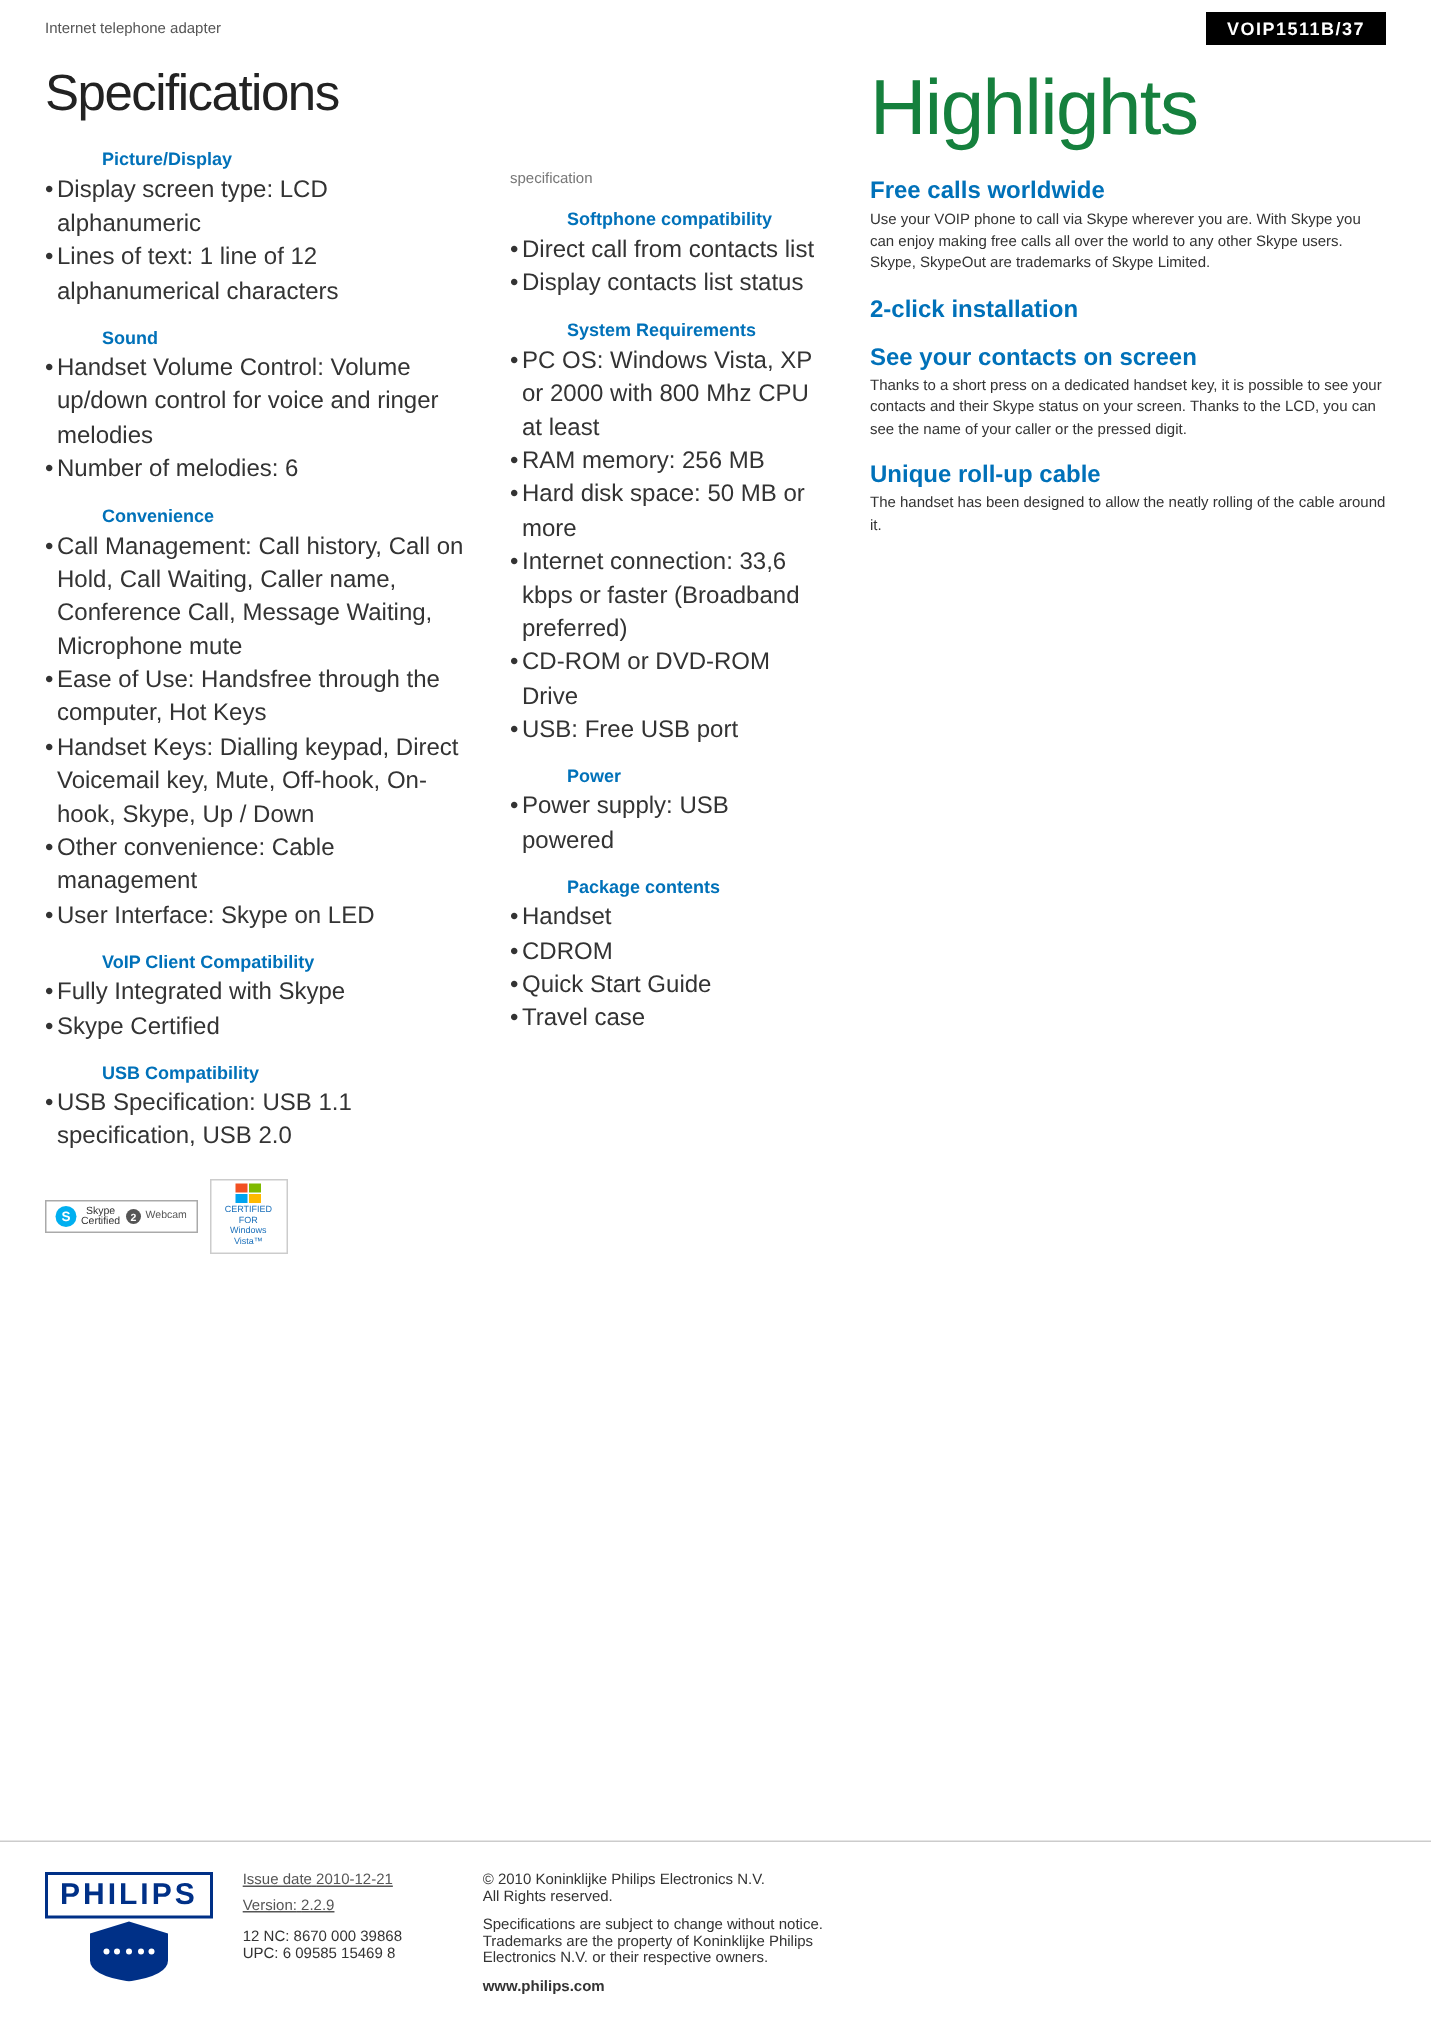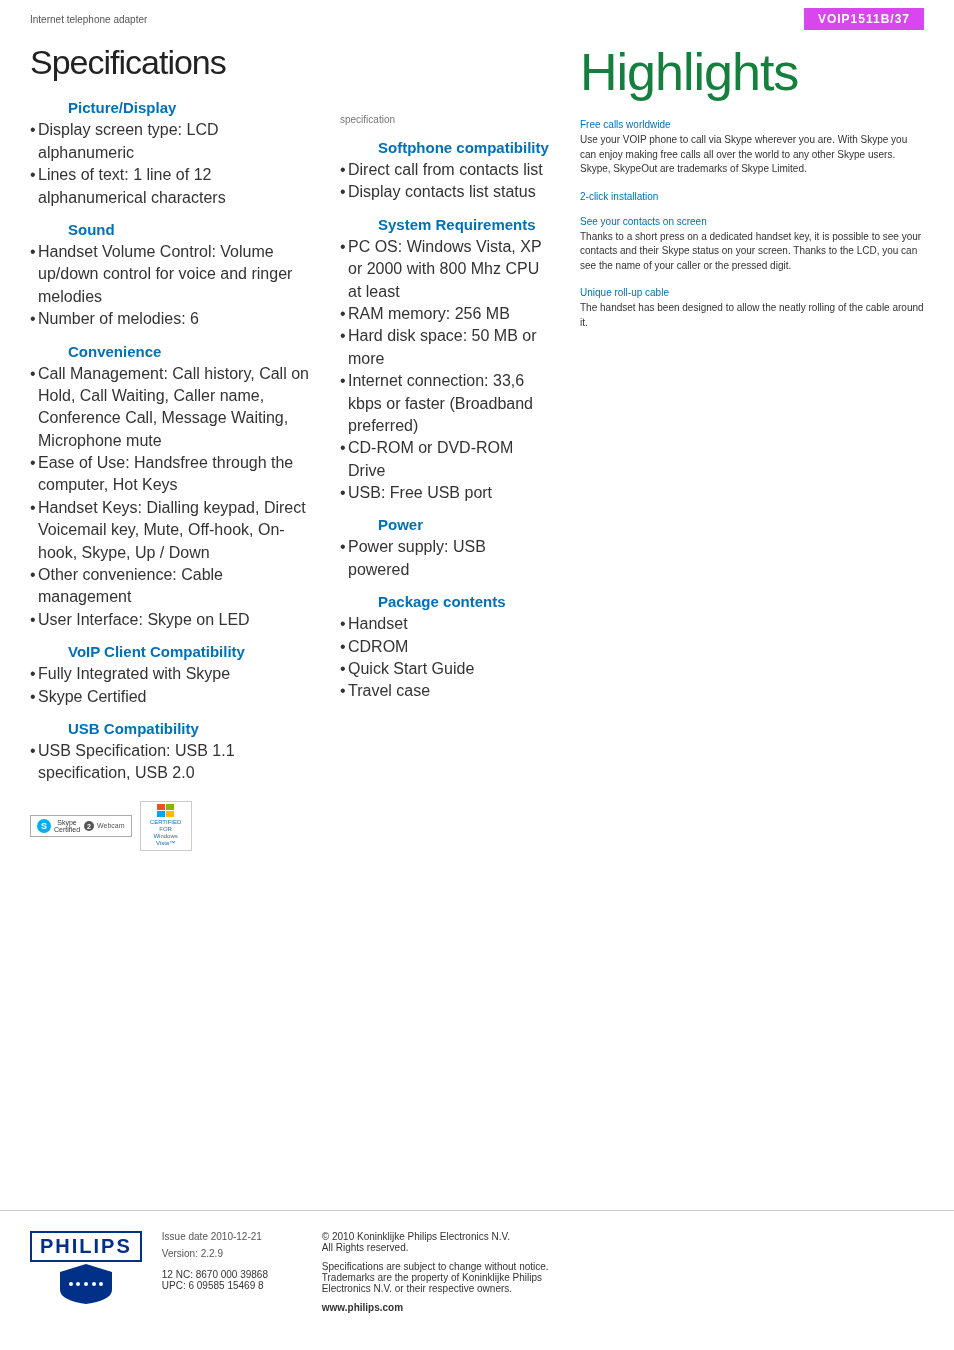--- a/index.html
+++ b/index.html
@@ -25,21 +25,21 @@
       align-items: center;
       padding: 8px 30px 4px 30px;
       border-bottom: none;
       gap: 20px;
     }
     .header-subtitle {
       font-size: 10px;
       color: #555;
     }
     .model-badge {
-      background: #d946ef;
+      background: #000000;
       color: #fff;
       font-size: 12px;
       font-weight: bold;
       padding: 4px 14px;
       letter-spacing: 1px;
     }
     
     .main-content {
       display: flex;
       padding: 0 30px;
@@ -72,21 +72,21 @@
     .highlights-title {
       font-size: 52px;
       font-weight: 300;
       color: #15803d;
       line-height: 1.1;
       margin-bottom: 18px;
       letter-spacing: -1px;
     }
     
     .section-title {
-      font-size: 15px;
+      font-size: 12px;
       font-weight: bold;
       color: #0071b9;
       margin-top: 12px;
       margin-bottom: 3px;
       padding-left: 38px;
     }
     .spec-item {
       font-size: 16px;
       color: #333;
       line-height: 1.4;
@@ -102,22 +102,22 @@
     .middle-label {
       font-size: 10px;
       color: #777;
       margin-bottom: 14px;
     }
     
     .highlight-section {
       margin-bottom: 14px;
     }
     .highlight-title {
-      font-size: 10px;
-      font-weight: normal;
+      font-size: 16px;
+      font-weight: bold;
       color: #0071b9;
       margin-bottom: 3px;
     }
     .highlight-text {
       font-size: 10px;
       color: #333;
       line-height: 1.45;
     }
     
     .cert-logos {
@@ -158,21 +158,21 @@
       margin-bottom: 2px;
     }
     .flag-q { width: 8px; height: 6px; }
     .flag-q1 { background: #f25022; }
     .flag-q2 { background: #7fba00; }
     .flag-q3 { background: #00a4ef; }
     .flag-q4 { background: #ffb900; }
     
     .footer {
       position: absolute;
-      bottom: 17px;
+      bottom: 0;
       left: 0;
       right: 0;
       border-top: 1px solid #ccc;
       padding: 20px 30px;
       display: flex;
       align-items: flex-start;
       gap: 20px;
     }
     .philips-wordmark {
       display: flex;
@@ -198,20 +198,21 @@
     }
     .footer-left {
       min-width: 130px;
     }
     .footer-right {
       flex: 1;
     }
     .footer-label {
       color: #555;
       margin-bottom: 6px;
+      text-decoration: underline;
     }
     .footer-nc {
       font-size: 10px;
       color: #333;
       margin-top: 10px;
     }
     .footer-website {
       font-weight: bold;
       font-size: 10px;
     }

